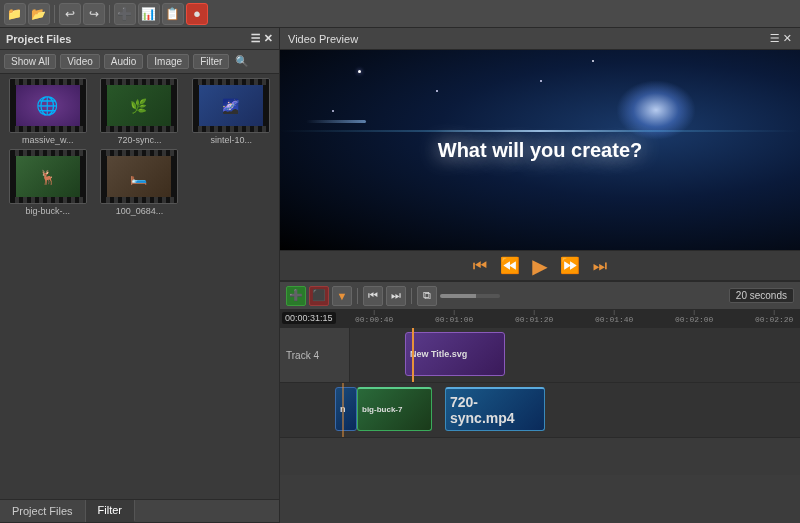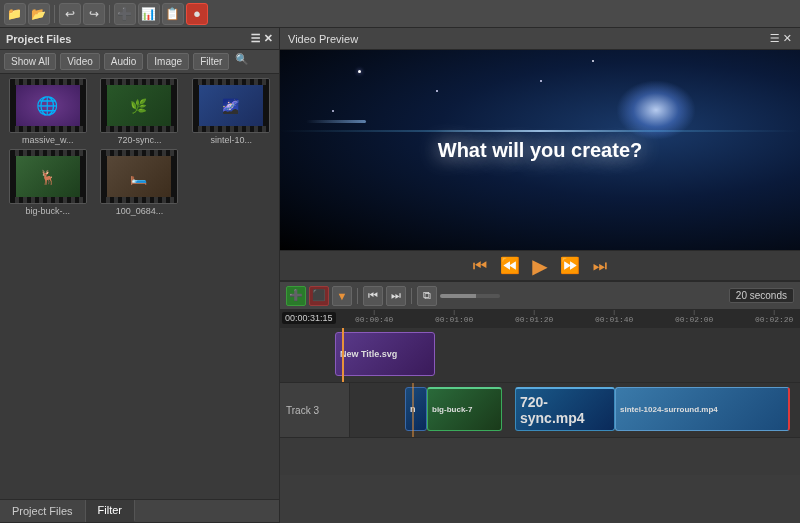--- a/index.html
+++ b/index.html
@@ -60,20 +60,21 @@
       border-bottom: 1px solid #2a2a2a;
       height: 22px;
     }
     #pf-header span { font-size: 11px; font-weight: bold; }
 
     
     #filter-row {
       background: #444;
       padding: 3px 4px;
       display: flex;
+      align-items: center;
       gap: 4px;
       border-bottom: 1px solid #2a2a2a;
       height: 24px;
     }
     .filter-btn {
       padding: 1px 6px;
       background: #555;
       border: 1px solid #666;
       border-radius: 2px;
       cursor: pointer;
@@ -542,49 +543,46 @@
           <div class="ruler-tick" style="left:245px;">00:01:40</div>
           <div class="ruler-tick" style="left:325px;">00:02:00</div>
           <div class="ruler-tick" style="left:405px;">00:02:20</div>
 
         </div>
       </div>
 
       <div id="timeline-content">
 
         <div class="track-row">
+          <div class="track-label">Track 4</div>
           <div class="track-area">
 
             <div class="playhead" style="left: 62px;"></div>
 
             <div class="clip" style="left:55px; width:100px; background:linear-gradient(135deg,#5a3a8a,#3a1a5a); border-color:#8a5abb;">
               <span>New Title.svg</span>
             </div>
           </div>
         </div>
 
         <div class="track-row">
-          <div class="track-label">Track 3</div>
           <div class="track-area">
 
             <div class="playhead" style="left: 62px; background:#e8923a; opacity:0.5;"></div>
 
             <div class="clip" style="left:55px; width:22px; background:linear-gradient(135deg,#1a4a7a,#0a2a5a); border-color:#3a6aaa;">
               <span>n</span>
             </div>
 
             <div class="clip" style="left:77px; width:75px; background:linear-gradient(135deg,#2a6a3a,#1a3a1a); border-color:#3aaa5a; border-top:2px solid #5acc8a;">
               <span style="font-size:8px;">big-buck-7</span>
             </div>
 
             <div class="clip" style="left:165px; width:100px; background:linear-gradient(135deg,#1a5a8a,#0a2a5a); border-color:#3a8abb; border-top:2px solid #5aaadd;">
               <span style="font-size:14px;">720-sync.mp4</span>
             </div>
 
-            <div class="clip" style="left:265px; width:175px; background:linear-gradient(135deg,#3a7aaa,#1a4a7a); border-color:#5a9acc; border-right:2px solid #e03a3a;">
-              <span style="font-size:8px;">sintel-1024-surround.mp4</span>
-            </div>
           </div>
         </div>
       </div>
     </div>
   </div>
 </div>
 
 </body></html>

